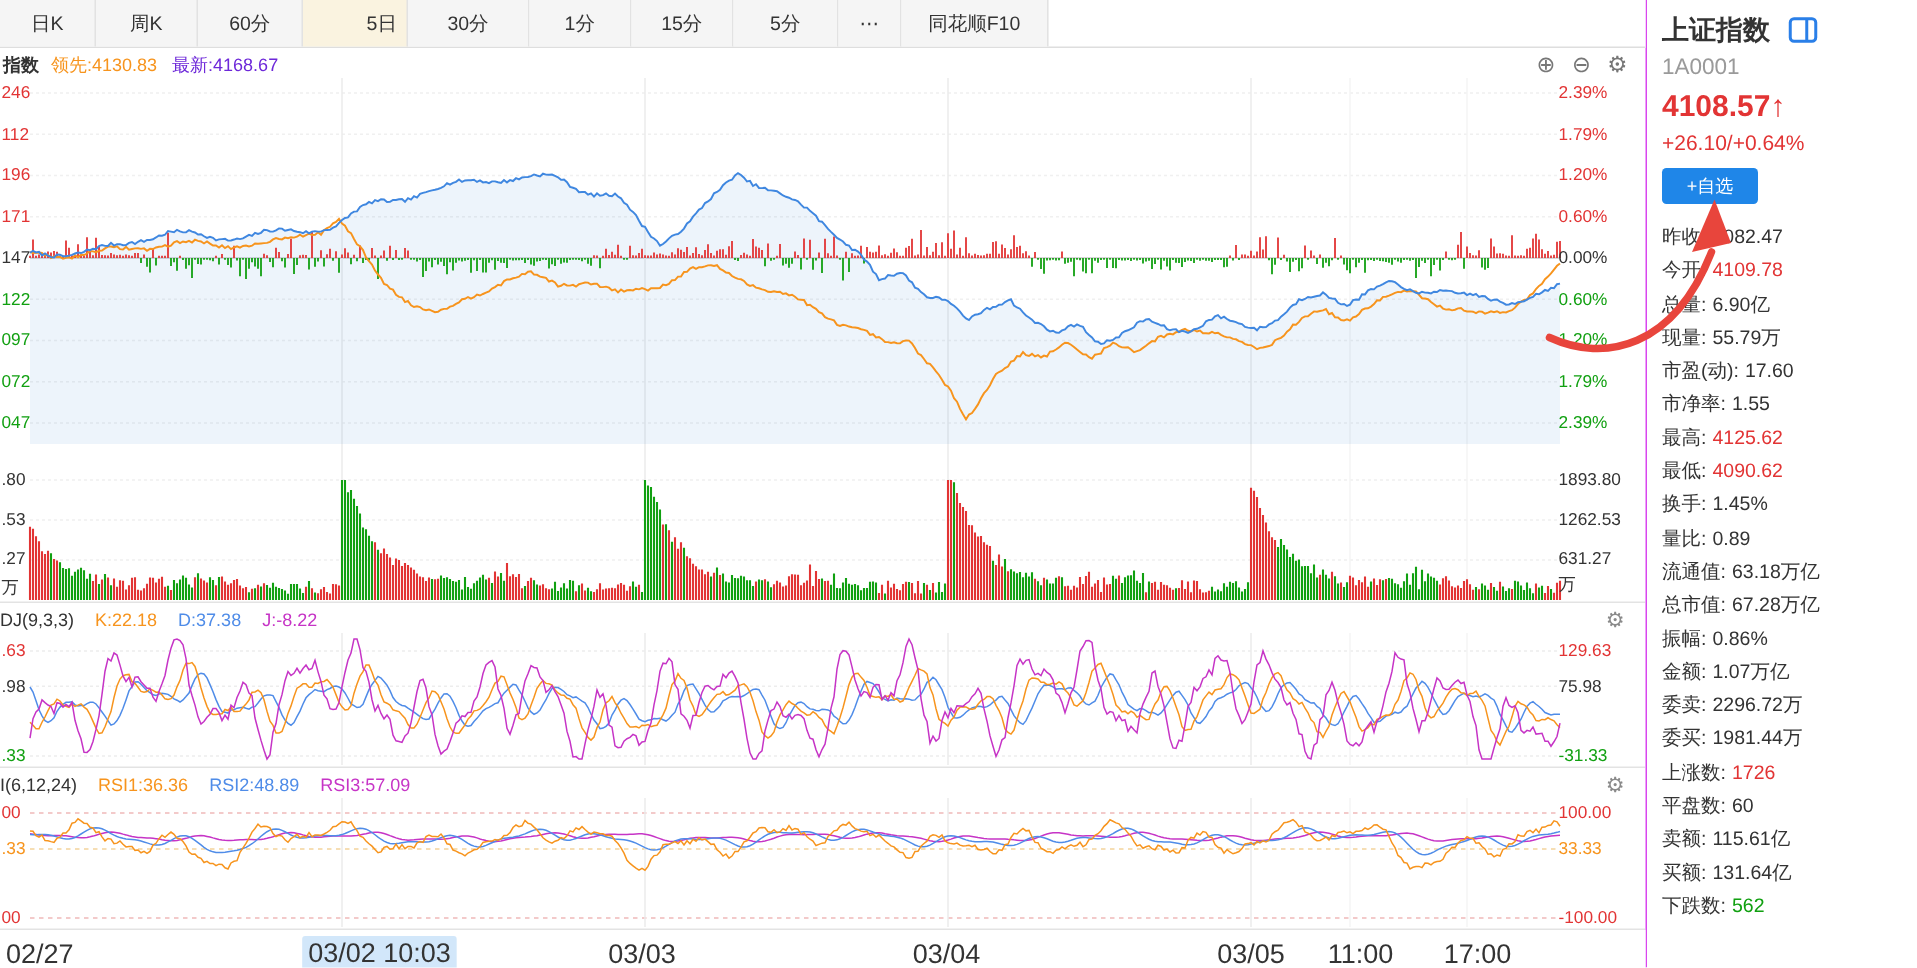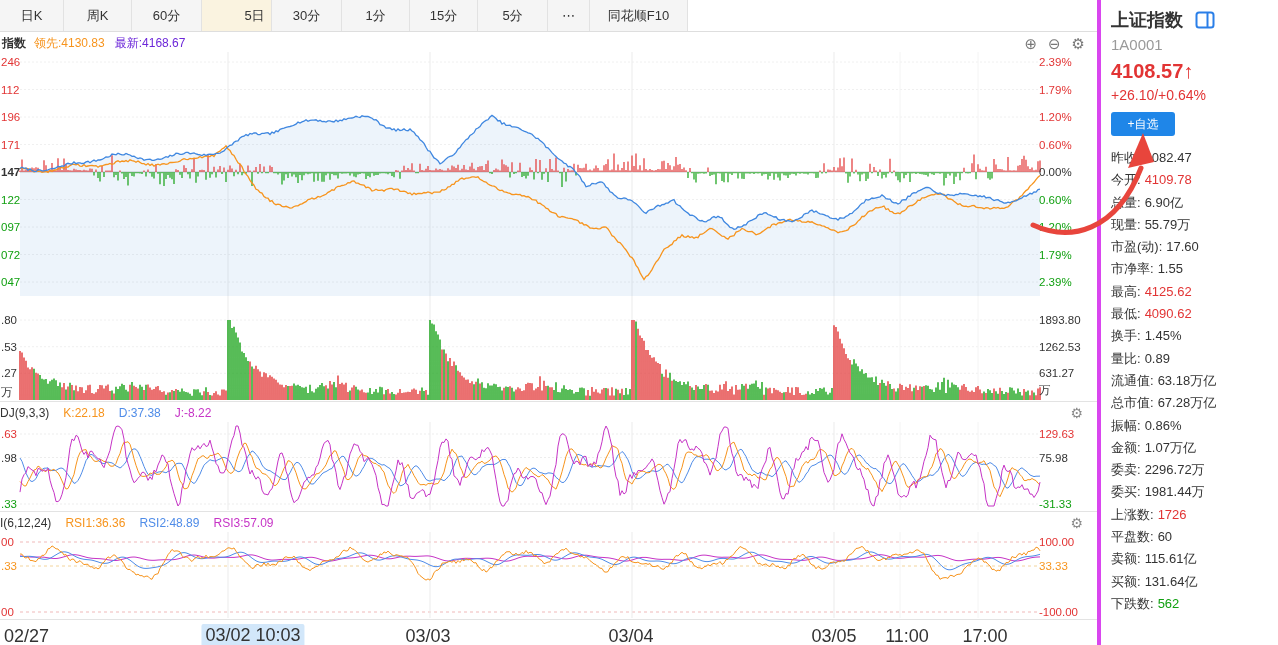--- a/index.html
+++ b/index.html
@@ -15,31 +15,31 @@
   .chart-area{position:absolute;top:0;left:0;width:1097px;height:645px;}
   #chart-svg{position:absolute;top:0;left:0;}
   .chart-header{position:absolute;top:34px;left:0;width:1095px;height:18px;display:flex;
     align-items:center;font-size:12px;z-index:3;}
   .ch-title{color:#333;font-weight:bold;margin-left:2px;}
   .ch-lead{margin-left:8px;}
   .ch-latest{margin-left:10px;}
   .ch-icons{margin-left:auto;margin-right:10px;display:flex;gap:11px;color:#777;font-size:15px;line-height:15px;}
   .ch-icons span{cursor:pointer;}
   #labels .axl{position:absolute;font-size:11.5px;line-height:14px;white-space:nowrap;z-index:3;}
-  .b{font-weight:bold;}
+  .b{font-weight:normal;}
   .pane-header{position:absolute;left:0;width:1095px;height:18px;font-size:12px;display:flex;
     gap:14px;align-items:center;z-index:3;}
   .ph-kdj{top:404px;}
   .ph-rsi{top:514px;}
   .pane-header .gear{position:absolute;right:12px;color:#8a8a8a;font-size:14px;cursor:pointer;}
   .time-axis{position:absolute;top:620px;left:0;width:1097px;height:25px;background:#fff;
     font-size:18px;color:#333;z-index:3;}
   .tlabel{position:absolute;top:6px;white-space:nowrap;}
   .tlabel.hl{background:#d2e7fa;padding:1px 4px;top:4px;border-radius:2px;}
-  .sidebar{width:181px;height:645px;border-left:4px solid #d946ef;padding:8px 0 0 10px;
+  .sidebar{width:181px;height:645px;border-left:1px solid #d946ef;padding:8px 0 0 10px;
     position:relative;background:#fff;}
   .sb-head{display:flex;align-items:center;height:24px;}
   .sb-title{font-size:18px;font-weight:bold;color:#333;white-space:nowrap;}
   .panel-icon{margin-left:12px;cursor:pointer;display:inline-flex;}
   .sb-code{font-size:15px;color:#9a9a9a;margin-top:4px;}
   .sb-price{font-size:20px;font-weight:bold;color:#e23434;margin-top:7px;}
   .sb-change{font-size:14px;color:#e23434;margin-top:4px;}
   .sb-add{margin-top:9px;width:64px;height:24px;background:#1f86e8;color:#fff;font-size:12px;
     border:none;border-radius:3px;cursor:pointer;display:block;}
   .sb-stats{margin-top:11px;font-size:13px;}
@@ -181,21 +181,21 @@
           <span class="tlabel" style="left: 834px; transform: translateX(-50%);">03/05</span>
           <span class="tlabel" style="left: 907px; transform: translateX(-50%);">11:00</span>
           <span class="tlabel" style="left: 985px; transform: translateX(-50%);">17:00</span>
         </div>
     </div>
     <div class="toolbar" id="toolbar">
         <div class="tab" style="width: 64px;">日K</div>
         <div class="tab" style="width: 68px;">周K</div>
         <div class="tab" style="width: 70px;">60分</div>
         <div class="tab active" style="width: 70px; padding-left: 36px;">5日</div>
-        <div class="tab" style="width: 70px;">30分</div>
+        <div class="tab" style="width: 81px;">30分</div>
         <div class="tab" style="width: 68px;">1分</div>
         <div class="tab" style="width: 68px;">15分</div>
         <div class="tab" style="width: 70px;">5分</div>
         <div class="tab" style="width: 42px;">⋯</div>
         <div class="tab" style="width: 98px;">同花顺F10</div>
       </div>
   </div>
 
   <div class="sidebar">
     <div class="sb-head">

